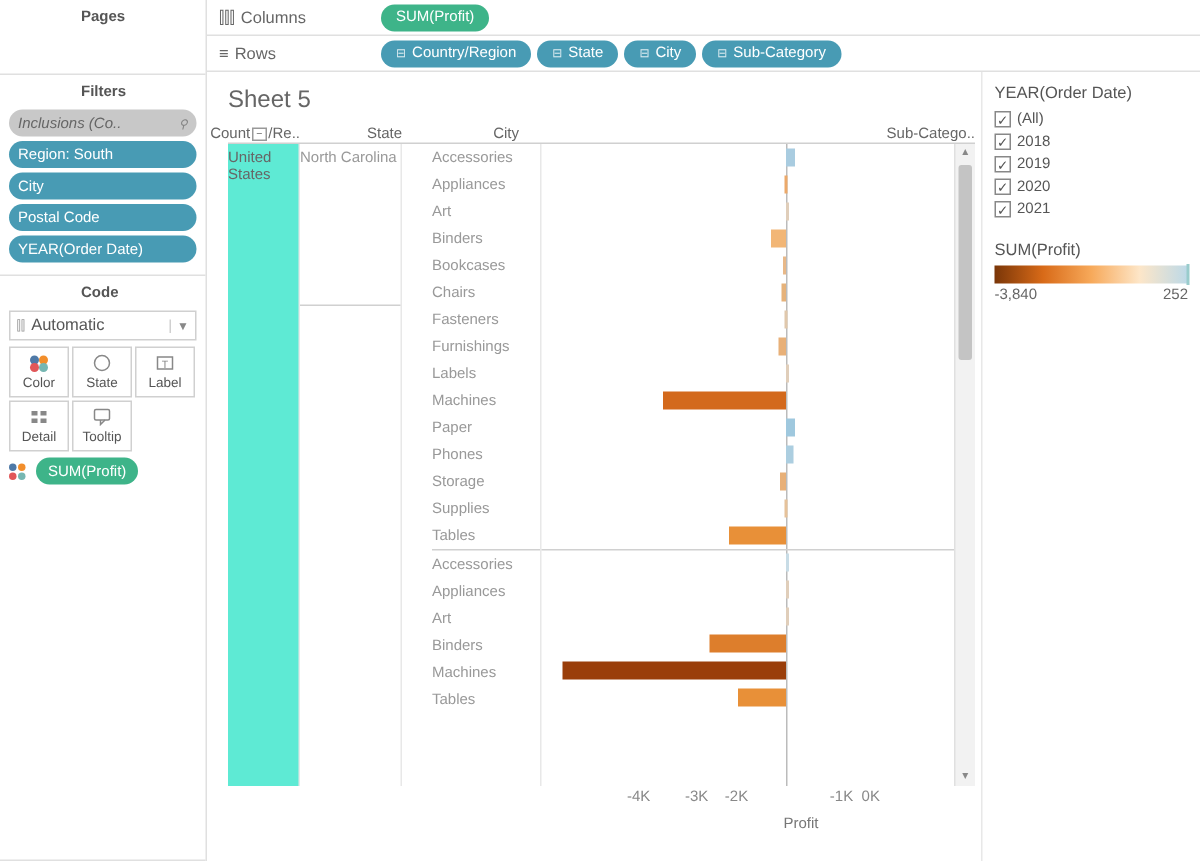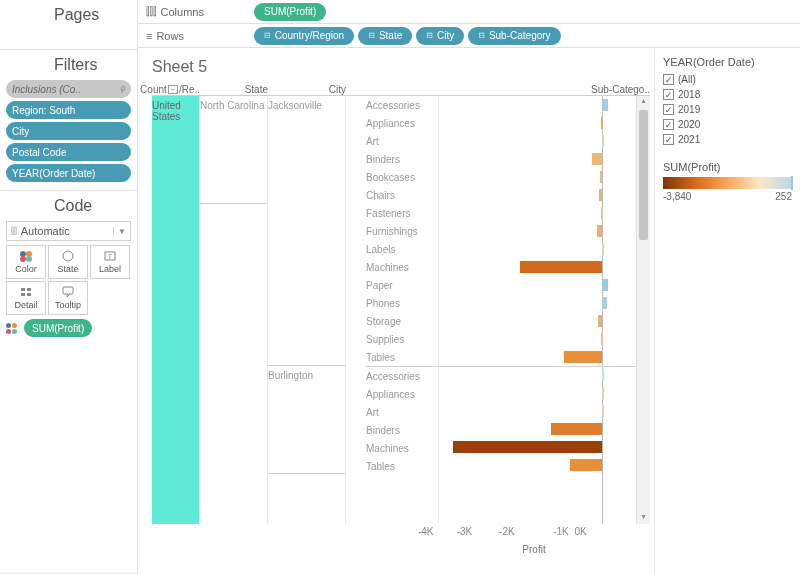--- a/index.html
+++ b/index.html
@@ -1,20 +1,20 @@
 <!DOCTYPE html>
 <html><head>
 <meta charset="utf-8">
 <style>
   * { box-sizing: border-box; margin: 0; padding: 0; }
   body { font-family: Arial, Helvetica, sans-serif; font-size: 11px; color: #555; background:#fff; width:800px; height:574px; overflow:hidden; }
   .layout { display:flex; width:800px; height:574px; }
   .left-panel { width:138px; display:flex; flex-direction:column; border-right:1px solid #e0e0e0; }
   .panel-section { padding:6px 6px 8px 6px; border-bottom:1px solid #e0e0e0; }
-  .panel-title { font-weight:400; font-size:16px; color:#555; margin-bottom:6px;padding-left:48px; }
+  .panel-title { font-weight:700; font-size:10px; color:#555; margin-bottom:6px;padding-left:48px; }
   .pill-col { display:flex; flex-direction:column; gap:3px; }
   .pill { display:flex; align-items:center; height:18px; padding:0 6px; border-radius:9px; font-size:10px; color:#fff; background:#489bb4; white-space:nowrap; overflow:hidden; }
   .pill.gray { background:#c8c8c8; color:#666; font-style:italic; }
   .pill .icon { margin-left:auto; font-size:8px; opacity:.7; }
   .marks-auto { display:flex; border:1px solid #d0d0d0; height:20px; align-items:center; padding:0 4px; margin-bottom:4px; }
   .marks-auto .bars { font-size:9px; margin-right:4px; color:#999; }
   .marks-auto .drop { margin-left:auto; border-left:1px solid #d0d0d0; padding-left:4px; font-size:8px; color:#888; }
   .mark-grid { display:flex; flex-wrap:wrap; gap:2px; margin-bottom:4px; }
   .mark-btn { width:40px; height:34px; border:1px solid #d0d0d0; display:flex; flex-direction:column; align-items:center; justify-content:center; gap:2px; font-size:9px; color:#555; }
   .mark-btn svg { width:14px; height:12px; }
@@ -203,24 +203,20 @@
               <span>/Re..</span>
             </div>
           <div class="hcol b">State</div>
           <div class="hcol c">City</div>
           <div class="hcol d">Sub-Catego..</div>
         </div>
         <div class="viz-body">
           <div class="col-country" style="background:#5eead4">United States</div>
           <div class="col-state" id="col-state">
               <div class="state-block" style="height: 108px;">North Carolina</div>
-            </div>
-          <div class="col-city" id="col-city">
-              <div class="state-block" style="height: 270px;">Jacksonville</div>
-              <div class="state-block" style="height: 108px;">Burlington</div>
             </div>
           <div class="col-cats" id="col-cats">
               <div class="cat">Accessories</div>
               <div class="cat">Appliances</div>
               <div class="cat">Art</div>
               <div class="cat">Binders</div>
               <div class="cat">Bookcases</div>
               <div class="cat">Chairs</div>
               <div class="cat">Fasteners</div>
               <div class="cat">Furnishings</div>
@@ -269,21 +265,21 @@
             <div class="scroll-thumb" style="top:14px;height:130px"></div>
             <div class="scroll-arrow" style="bottom:0">▾</div>
           </div>
         </div>
         <div class="axis">
           <div class="axis-spacer"></div>
           <div class="axis-ticks" id="axis-ticks">
             <div class="axis-title">Profit</div>
           <div class="tick" style="left: 7.73913px;">-4K</div>
               <div class="tick" style="left: 46.4348px;">-3K</div>
-              <div class="tick" style="left: 89px;">-2K</div>
+              <div class="tick" style="left: 73px;">-2K</div>
               <div class="tick" style="left: 130px; margin-left: 13px;">-1K</div>
               <div class="tick" style="left: 162.522px;">0K</div>
             </div>
         </div>
       </div>
 
       <div class="legends">
         <div>
           <div class="legend-title">YEAR(Order Date)</div>
           <div id="year-checks">

